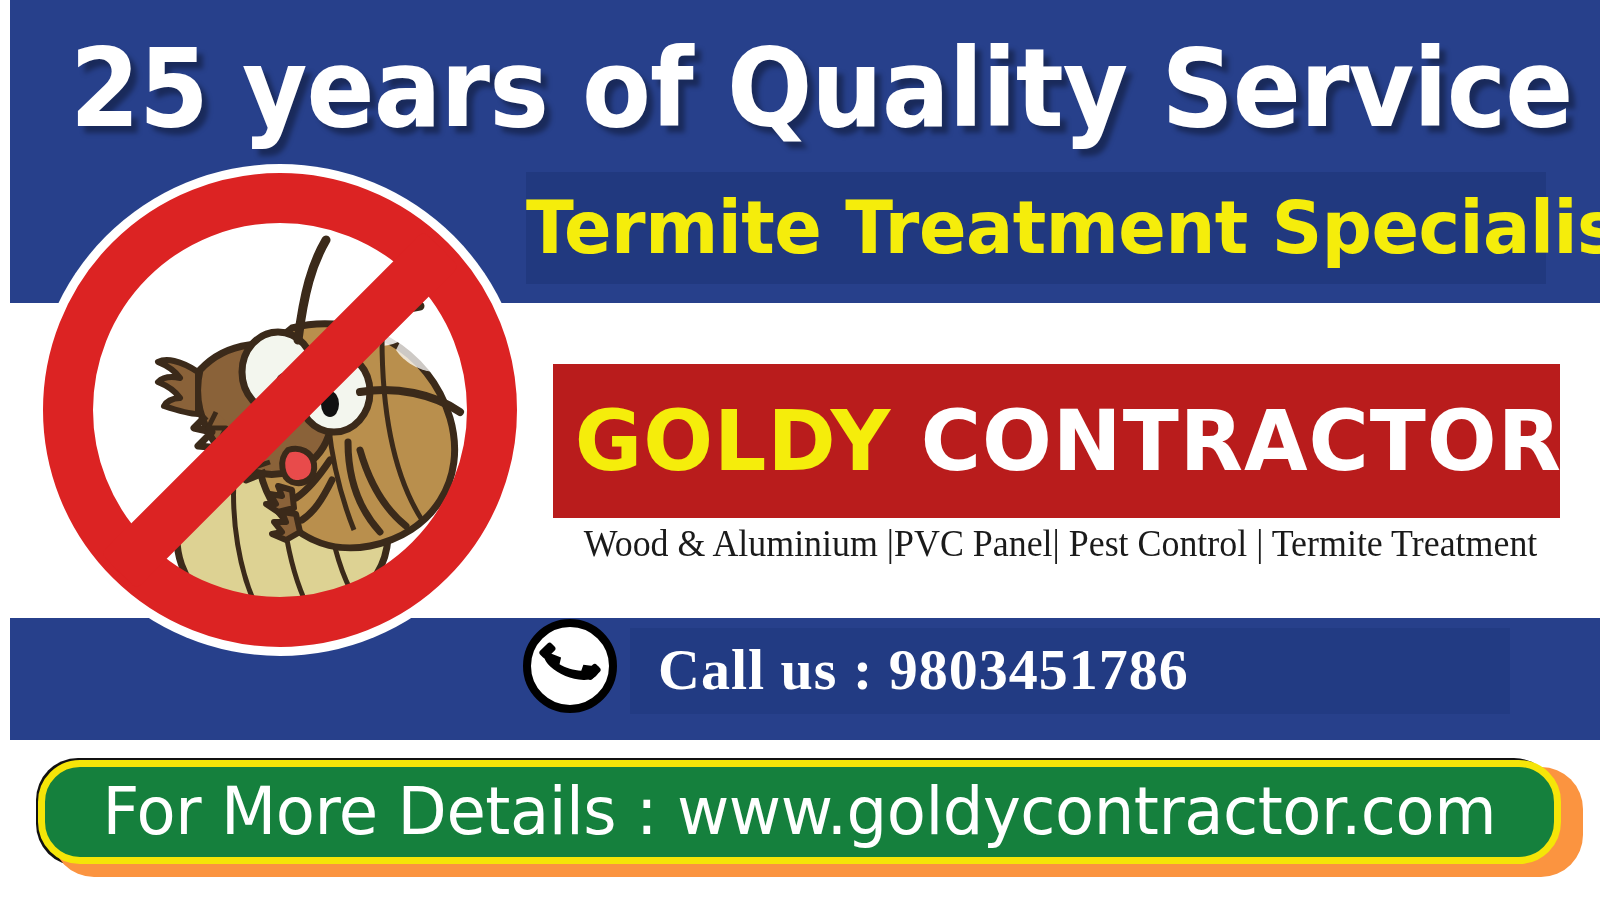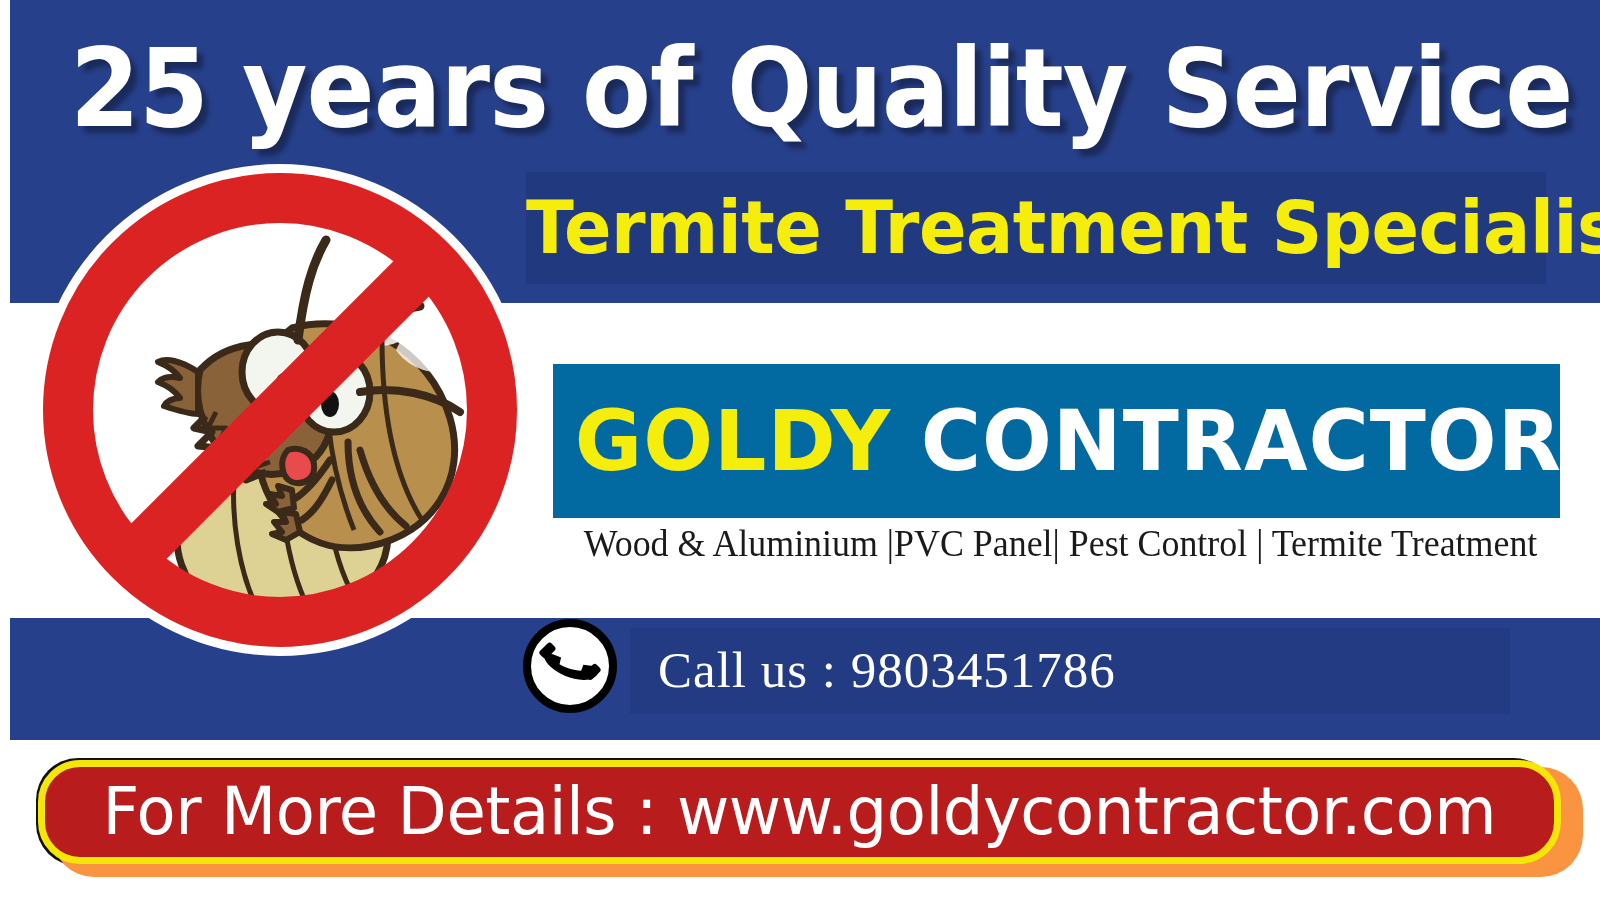--- a/index.html
+++ b/index.html
@@ -88,21 +88,21 @@
     white-space: nowrap;
   }
 
   
   .green-bar {
     position: absolute;
     left: 543px;
     top: 364px;
     width: 1007px;
     height: 154px;
-    background: #0369a1;
+    background: #b91c1c;
     display: flex;
     align-items: center;
     overflow: hidden;
   }
   .brand-line {
     white-space: nowrap;
     padding-left: 22px;
     font-family: "DejaVu Sans", sans-serif;
     font-weight: 700;
     font-size: 83px;
@@ -143,24 +143,25 @@
 
   
   .call-us {
     position: absolute;
     left: 648px;
     top: 620px;
     width: 900px;
     height: 100px;
     color: #ffffff;
     font-family: "Liberation Serif", serif;
-    font-size: 51px;
+    font-size: 58px;
     line-height: 100px;
     letter-spacing: 1px;
     white-space: nowrap;
+    font-weight: bold;
   }
 
   
   .website-shadow {
     position: absolute;
     left: 42px;
     top: 767px;
     width: 1531px;
     height: 110px;
     background: #FB9440;
@@ -175,21 +176,21 @@
     background: #111111;
     border-radius: 42px;
   }
   .website-bar {
     position: absolute;
     left: 28px;
     top: 760px;
     width: 1523px;
     height: 104px;
     box-sizing: border-box;
-    background: #b91c1c;
+    background: #15803d;
     border: 7px solid #F5E508;
     border-radius: 42px;
     display: flex;
     align-items: center;
     justify-content: center;
     overflow: hidden;
   }
   .website-text {
     color: #ffffff;
     font-family: "DejaVu Sans", sans-serif;

